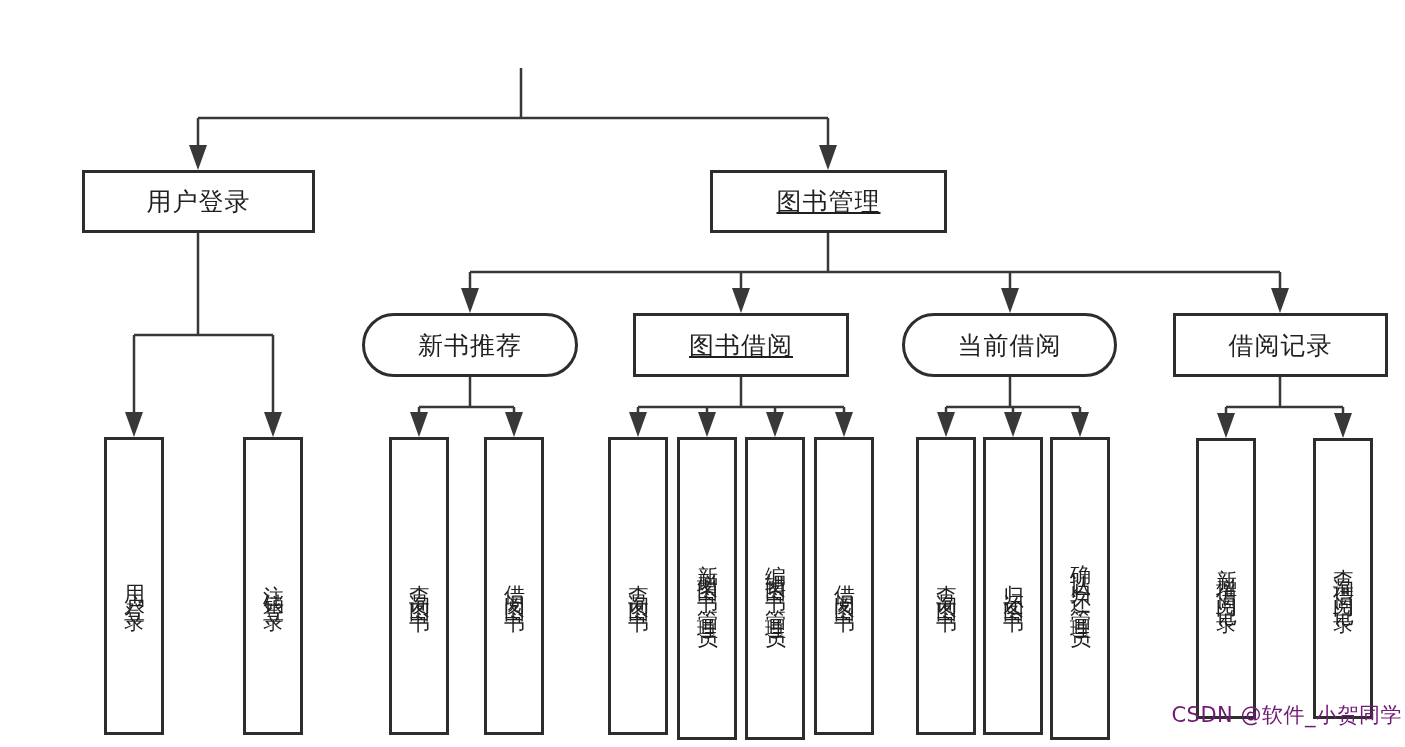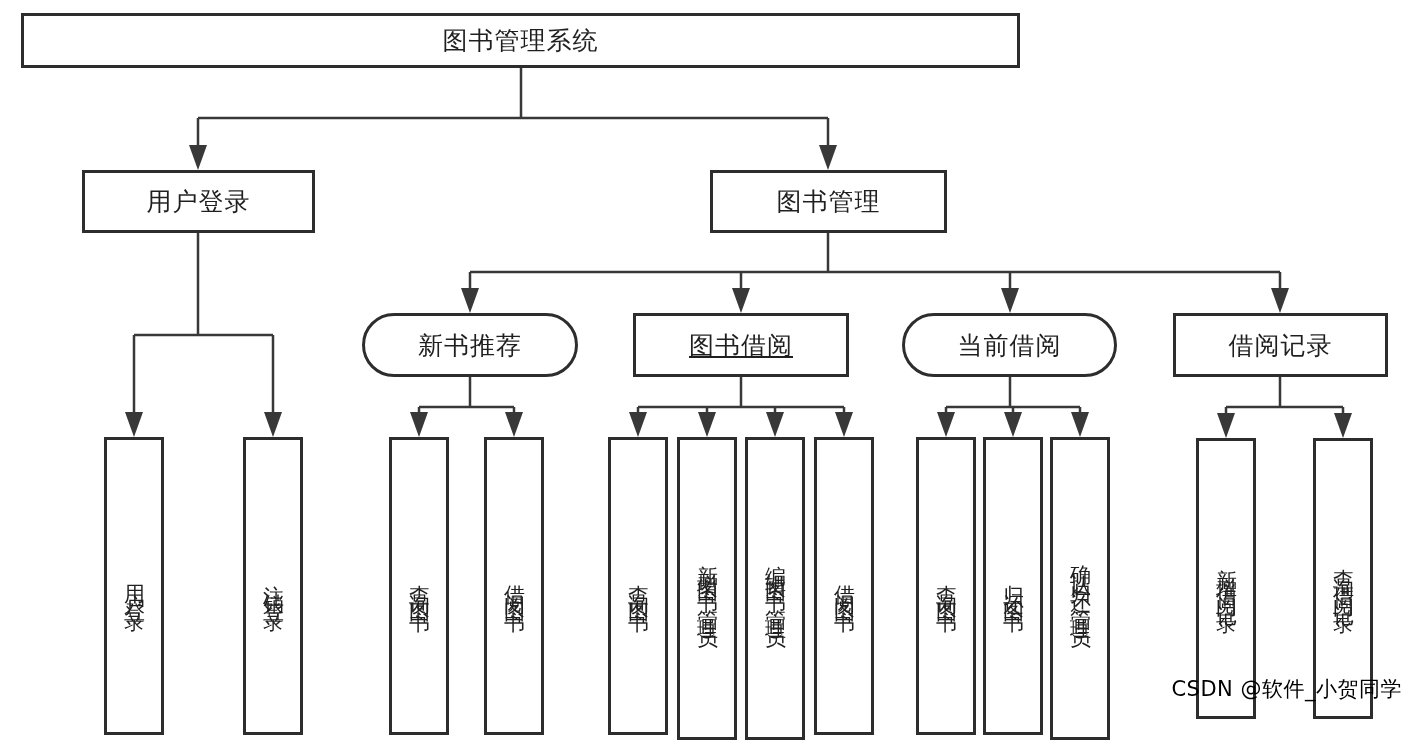--- a/index.html
+++ b/index.html
@@ -40,23 +40,23 @@
   .node.leaf span {
     writing-mode: vertical-rl;
     text-orientation: mixed;
     font-size: 21px;
     letter-spacing: 9px;
     line-height: 1;
   }
   #watermark {
     position: absolute;
     right: 3px;
-    top: 675px;
+    top: 701px;
     font-size: 21px;
-    color: #000000;
+    color: #701a75;
     letter-spacing: 0.5px;
     white-space: nowrap;
   }
 </style>
 </head>
 <body>
 
 <div id="canvas">
 
   <svg id="connector-layer" viewBox="0 0 1405 747" xmlns="http://www.w3.org/2000/svg">
@@ -85,28 +85,25 @@
       <path d="M766 412 L784 412 L775 437 Z"></path>
       <path d="M835 412 L853 412 L844 437 Z"></path>
       <path d="M937 412 L955 412 L946 437 Z"></path>
       <path d="M1004 412 L1022 412 L1013 437 Z"></path>
       <path d="M1071 412 L1089 412 L1080 437 Z"></path>
       <path d="M1217 413 L1235 413 L1226 438 Z"></path>
       <path d="M1334 413 L1352 413 L1343 438 Z"></path>
     </g>
   </svg>
 
-  <div class="node h" style="left:21px; top:13px; width:999px; height:55px;">
-    <span>图书管理系统</span>
-  </div>
 
   <div class="node h" style="left:82px; top:170px; width:233px; height:63px;">
     <span>用户登录</span>
   </div>
-  <div class="node h" style="left:710px; top:170px; width:237px; height:63px;">
+  <div class="node h" style="left:710px; top:170px; width:237px; height:63px;text-decoration:underline;">
     <span>图书管理</span>
   </div>
 
   <div class="node h" style="left:362px; top:313px; width:216px; height:64px;border-radius:32px;">
     <span>新书推荐</span>
   </div>
   <div class="node h" style="left:633px; top:313px; width:216px; height:64px;text-decoration:underline;">
     <span>图书借阅</span>
   </div>
   <div class="node h" style="left:902px; top:313px; width:215px; height:64px;border-radius:32px;">

